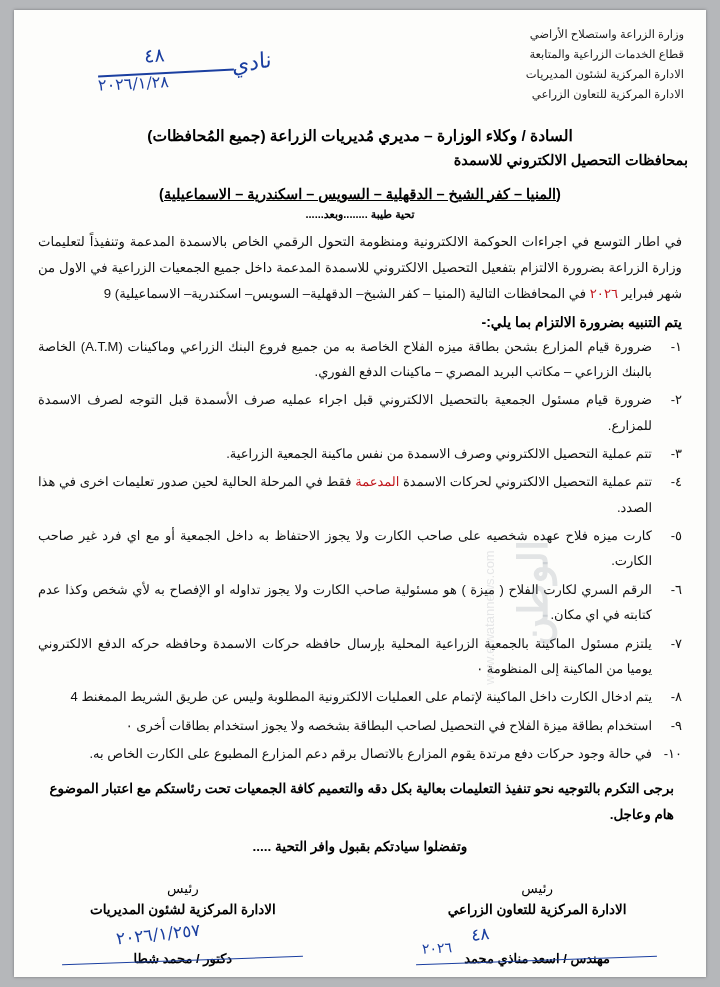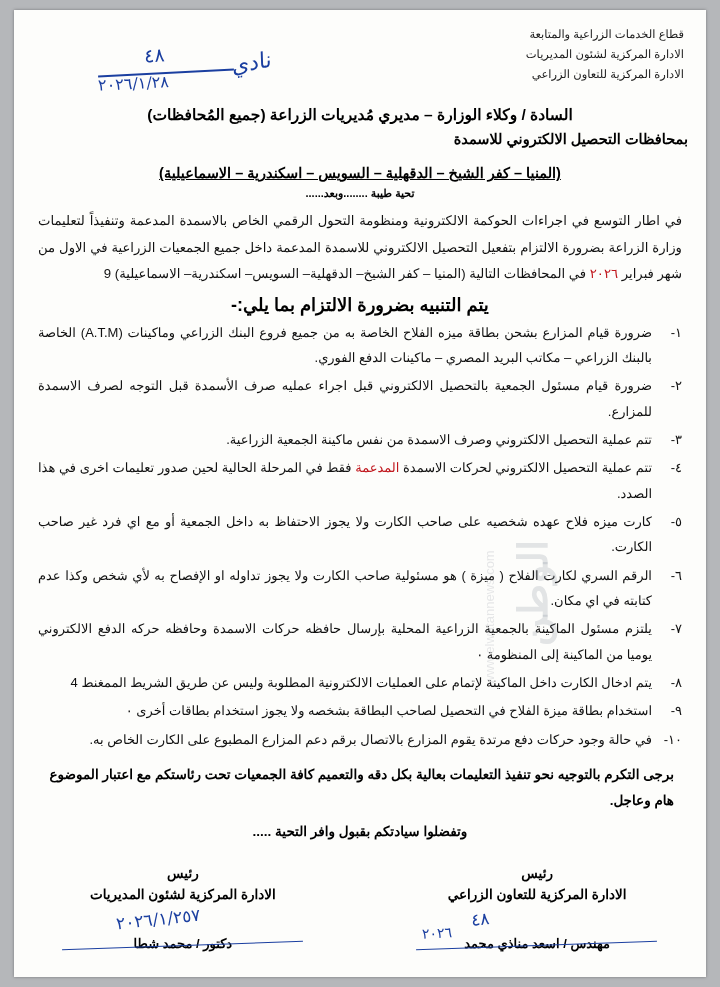--- a/index.html
+++ b/index.html
@@ -159,22 +159,22 @@
     text-align: justify;
     font-size: 13.2px;
     line-height: 2.0;
     color: #111;
     margin: 0 6px 2px 6px;
   }
   .para .red { color: #c0161c; }
 
   .note-line {
     direction: rtl;
-    text-align: center;
-    font-size: 18px;
+    text-align: right;
+    font-size: 14px;
     font-weight: bold;
     margin: 6px 6px 4px 6px;
   }
 
   ol.items {
     list-style: none;
     margin: 0;
     padding: 0 6px 0 6px;
     direction: rtl;
   }
@@ -222,21 +222,21 @@
     direction: rtl;
   }
   .sig {
     width: 46%;
     text-align: center;
     position: relative;
     direction: rtl;
   }
   .sig .role {
     font-size: 13.5px;
-    font-weight: bold;
+    font-weight: normal;
     margin-bottom: 5px;
   }
   .sig .org {
     font-size: 13.5px;
     font-weight: bold;
     margin-bottom: 34px;
   }
   .sig .name {
     font-size: 13px;
     font-weight: bold;
@@ -276,20 +276,21 @@
   }
 </style>
 </head>
 <body>
 
 <div class="page">
   <div class="sheet">
     <div class="inner">
 
       <div class="ministry">
+        <div>وزارة الزراعة واستصلاح الأراضي</div>
         <div>قطاع الخدمات الزراعية والمتابعة</div>
         <div>الادارة المركزية لشئون المديريات</div>
         <div>الادارة المركزية للتعاون الزراعي</div>
       </div>
 
       <div class="hand-top">
         <div class="hand-num">٤٨</div>
         <div class="hand-line"></div>
         <div class="hand-date">٢٠٢٦/١/٢٨</div>
         <div class="hand-sign">نادي</div>

